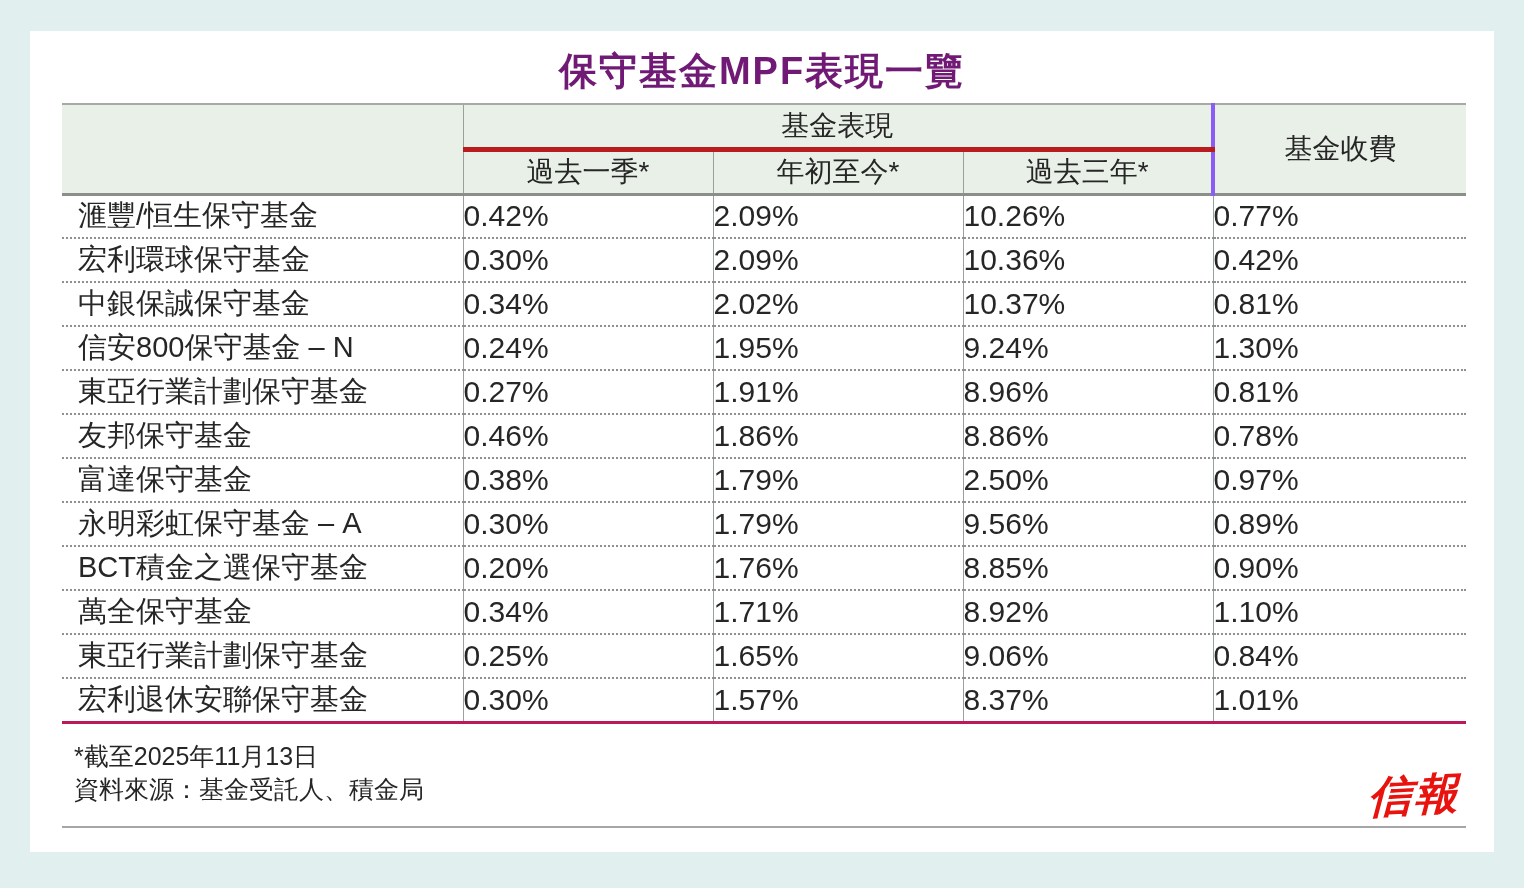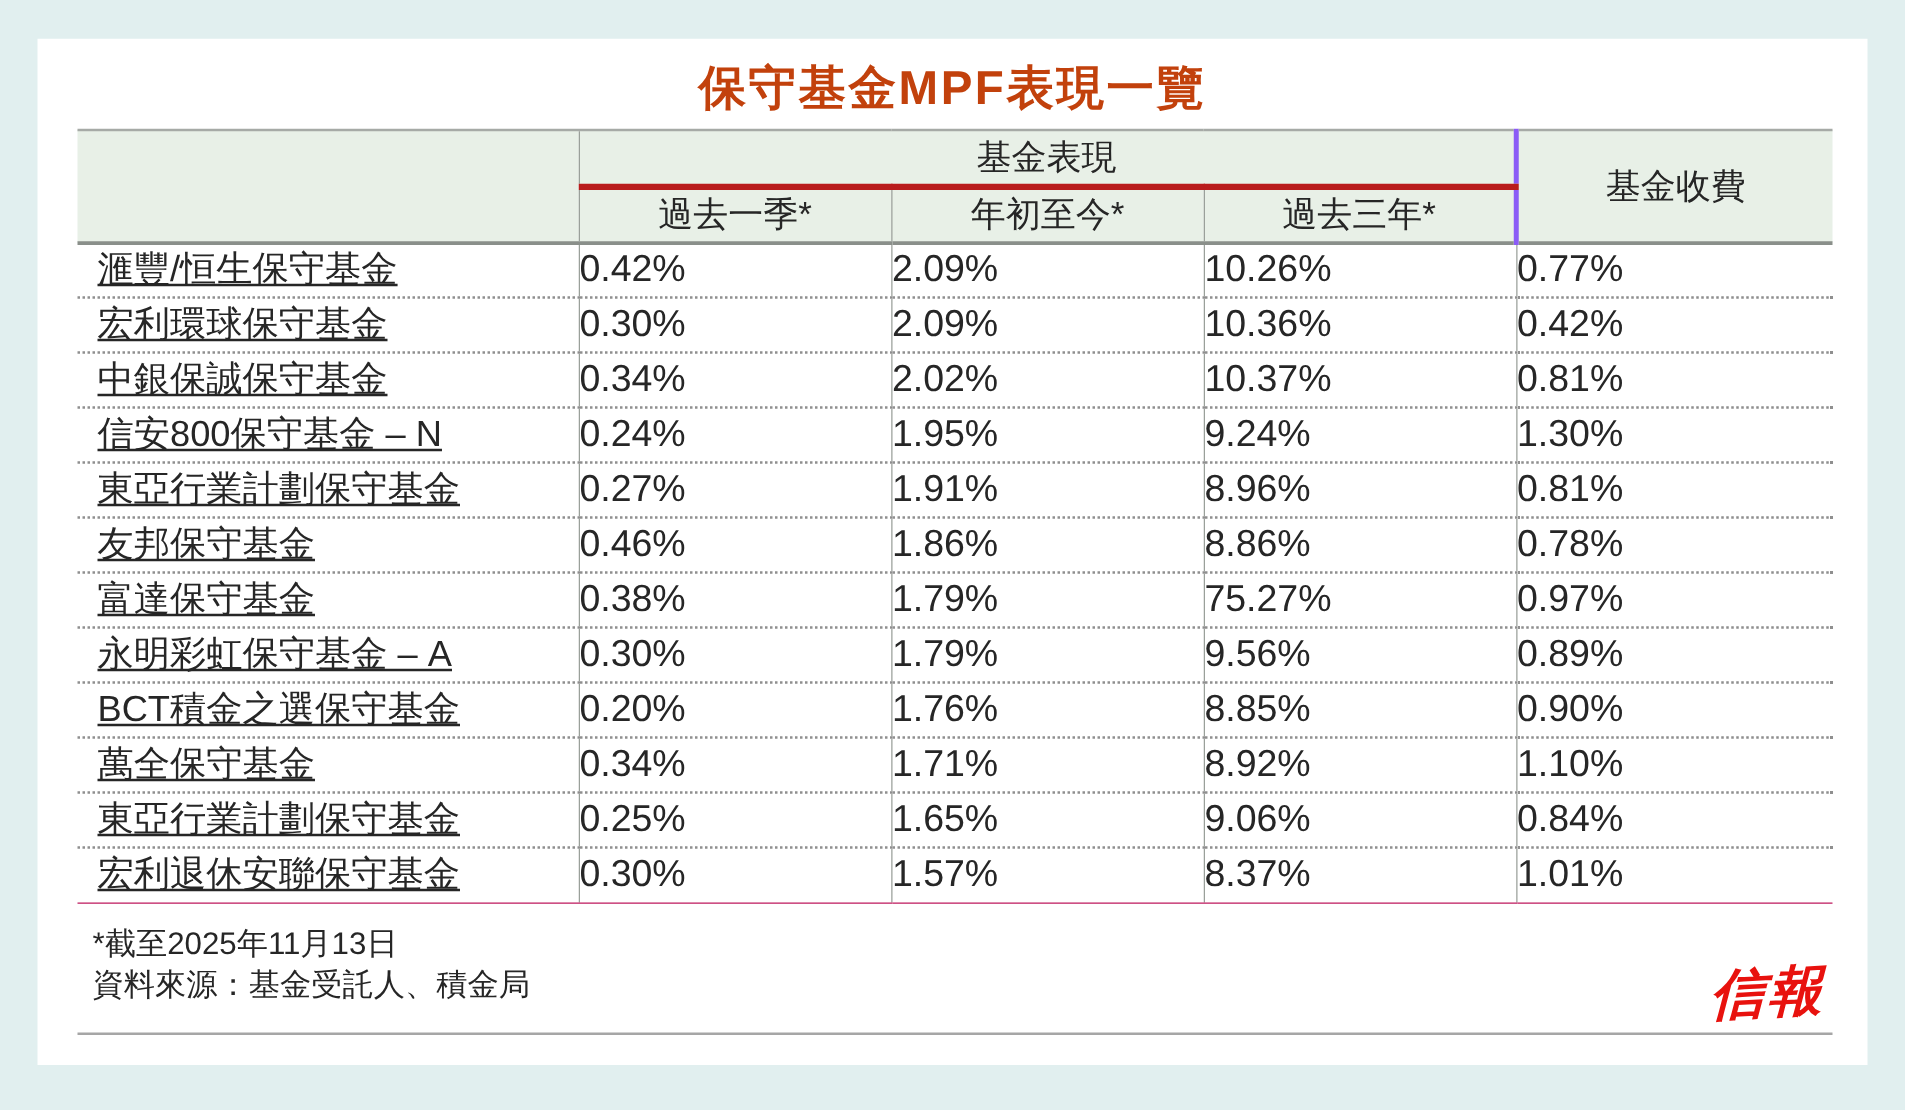--- a/index.html
+++ b/index.html
@@ -17,21 +17,21 @@
     width: 1464px; height: 821px;
     background: #ffffff;
   }
   .title {
     height: 72px;
     line-height: 80px;
     text-align: center;
     font-size: 38px;
     font-weight: bold;
     letter-spacing: 2px;
-    color: #c2410c;
+    color: #701a75;
     white-space: nowrap;
   }
   table.main {
     margin-left: 32px;
     width: 1404px;
     table-layout: fixed;
     border-collapse: collapse;
   }
   col.c-name { width: 401px; }
   col.c-val  { width: 250px; }
@@ -56,24 +56,23 @@
     height: 44px;
     padding: 0;
     font-size: 30px;
     border-bottom: 2px dotted #8f8f8f;
     white-space: nowrap;
   }
   tbody td.name {
     text-align: left;
     padding-left: 16px;
     font-size: 29px;
-    text-decoration: underline;
   }
   tbody td + td { border-left: 1px solid #9aa09a; }
-  tbody tr:last-child td { border-bottom: 1px solid #be185d; }
+  tbody tr:last-child td { border-bottom: 3px solid #be185d; }
 
   .footer {
     margin: 16px 0 0 44px;
     font-size: 25px;
     line-height: 33px;
     color: #262626;
   }
   .bottom-rule {
     position: absolute;
     left: 32px; top: 795px;
@@ -159,21 +158,21 @@
         <td class="name">友邦保守基金</td>
         <td>0.46%</td>
         <td>1.86%</td>
         <td>8.86%</td>
         <td>0.78%</td>
       </tr>
       <tr>
         <td class="name">富達保守基金</td>
         <td>0.38%</td>
         <td>1.79%</td>
-        <td>75.27%</td>
+        <td>2.50%</td>
         <td>0.97%</td>
       </tr>
       <tr>
         <td class="name">永明彩虹保守基金 – A</td>
         <td>0.30%</td>
         <td>1.79%</td>
         <td>9.56%</td>
         <td>0.89%</td>
       </tr>
       <tr>

